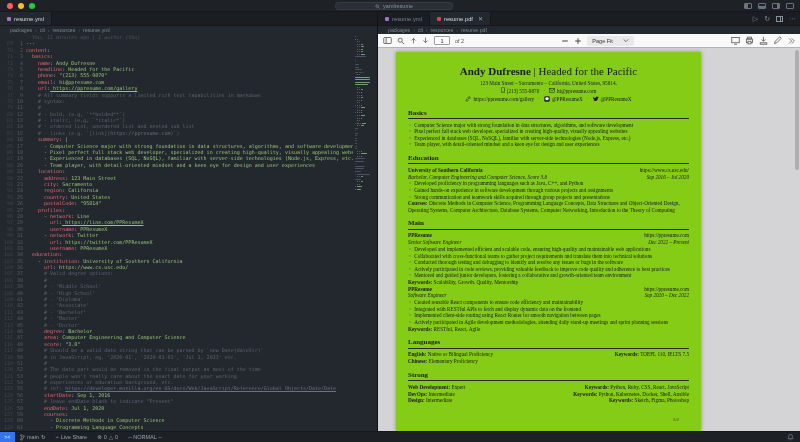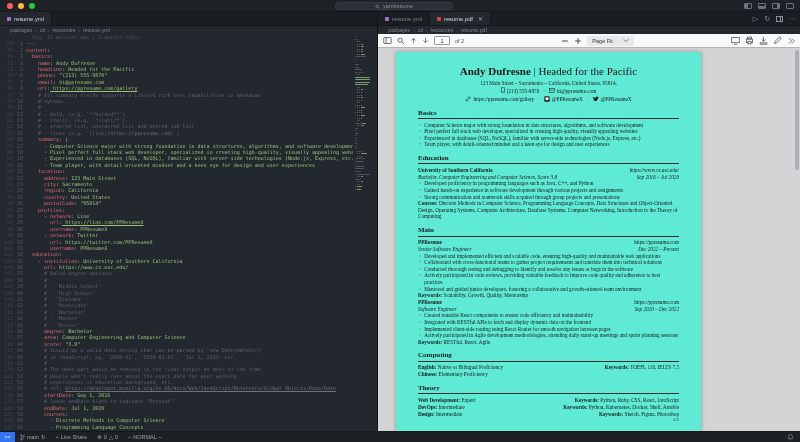--- a/index.html
+++ b/index.html
@@ -70,23 +70,23 @@
   .pgin { width:16px; height:9px; background:#fff; border:1px solid #9a9aa0; border-radius:1px;
     font-size:5.5px; text-align:center; color:#222; padding:0; }
   .ofpg { font-size:5.5px; color:#555; }
   .zoomsel { height:10px; background:#e9e9ec; border-radius:2px; display:flex; align-items:center;
     gap:10px; padding:0 5px; font-size:5.5px; color:#333; }
   .sp { flex:1; }
   .viewport { flex:1; background:#d4d4d7; overflow:hidden; position:relative; }
   .vscroll { position:absolute; right:1px; top:2px; width:4px; height:120px;
     background:#aeaeb2; border-radius:2px; }
 
-  .page { width:305px; height:379px; margin:4px 0 0 18px; background:#5eead4;
+  .page { width:305px; height:379px; margin:4px 0 0 18px; background:#84cc16;
     box-shadow:0 0 4px rgba(0,0,0,.35); position:relative;
-    font-family:"Liberation Serif", serif; color:#1a1a1a; padding:13px 22px 0; }
+    font-family:"Liberation Serif", serif; color:#1a1a1a; padding:13px 12px 0; }
   .r-name { text-align:center; font-size:11px; }
   .r-name b { font-weight:bold; }
   .r-head { font-weight:normal; }
   .r-addr { text-align:center; font-size:5.2px; margin-top:2.5px; color:#222; }
   .r-cl { text-align:center; font-size:5.2px; margin-top:1.5px; display:flex;
     justify-content:center; align-items:center; gap:4px; }
   .r-cl .dotsep { color:#444; }
   .sec { margin-top:6px; }
   .sec-title { font-size:7px; font-weight:bold; border-bottom:0.7px solid #2a2a2a;
     padding-bottom:1.5px; margin-bottom:2.5px; }
@@ -714,32 +714,32 @@
                   <span class="o">○</span>
                   <span>Implemented client-side routing using React Router for smooth navigation between pages</span>
                 </div>
                 <div class="bul">
                   <span class="o">○</span>
                   <span>Actively participated in Agile development methodologies, attending daily stand-up meetings and sprint planning sessions</span>
                 </div>
                 <div class="kwline"><b>Keywords: </b><span>RESTful, React, Agile</span></div>
               </div>
               <div class="sec">
-                <div class="sec-title">Computing</div>
+                <div class="sec-title">Languages</div>
                 <div class="krow">
                   <span><b>English: </b><span>Native or Bilingual Proficiency</span></span>
                   <span><b>Keywords: </b><span>TOEFL 110, IELTS 7.5</span></span>
                 </div>
                 <div class="krow">
                   <span><b>Chinese: </b><span>Elementary Proficiency</span></span>
                   <span></span>
                 </div>
               </div>
               <div class="sec">
-                <div class="sec-title">Theory</div>
+                <div class="sec-title">Strong</div>
                 <div class="krow">
                   <span><b>Web Development: </b><span>Expert</span></span>
                   <span><b>Keywords: </b><span>Python, Ruby, CSS, React, JavaScript</span></span>
                 </div>
                 <div class="krow">
                   <span><b>DevOps: </b><span>Intermediate</span></span>
                   <span><b>Keywords: </b><span>Python, Kubernetes, Docker, Shell, Ansible</span></span>
                 </div>
                 <div class="krow">
                   <span><b>Design: </b><span>Intermediate</span></span>

